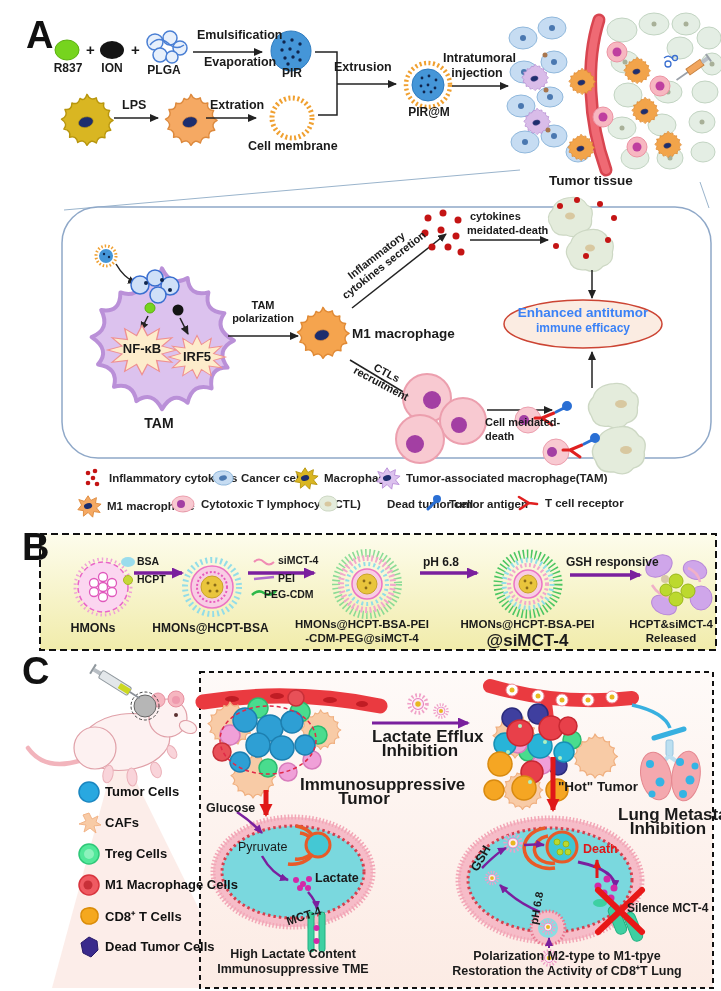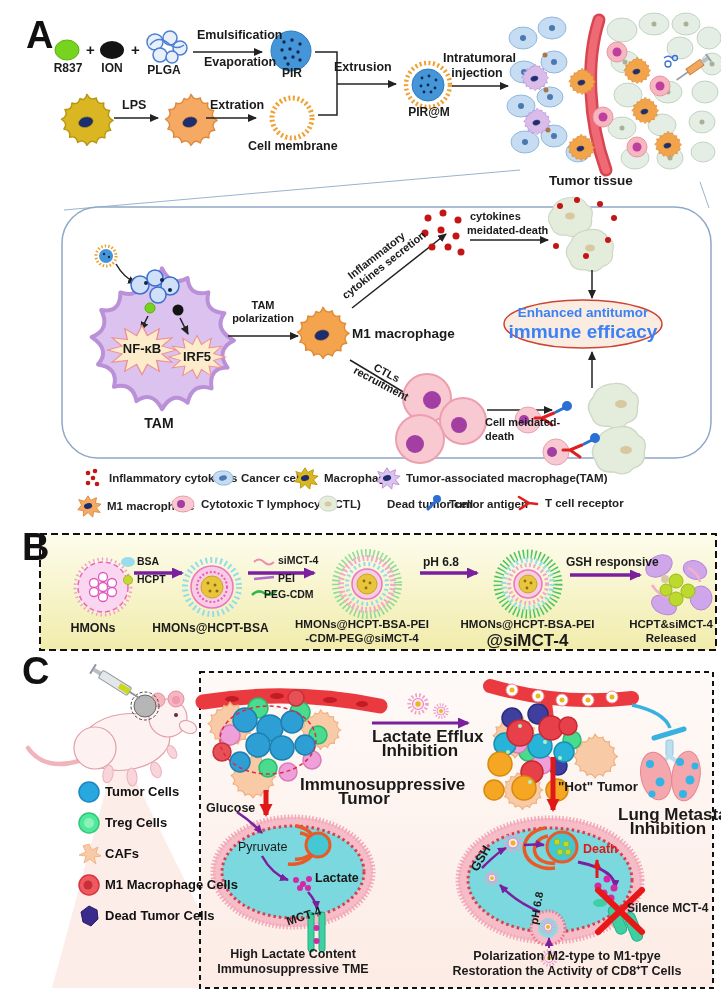--- a/index.html
+++ b/index.html
@@ -634,21 +634,21 @@
 <div class="lbl c sm w600" style="left:234px;top:299px;width:58px;">TAM</div>
 <div class="lbl c sm w600" style="left:228px;top:312px;width:70px;">polarization</div>
 <div class="lbl xl w600" style="left:352px;top:327px;">M1 macrophage</div>
 <div class="lbl c sm w600 rot" style="left:325px;top:248px;width:110px;transform:rotate(-38deg);">
   <span>Inflammatory</span><br>
   <span>cytokines secretion</span>
 </div>
 <div class="lbl sm w600" style="left:470px;top:210px;">cytokines</div>
 <div class="lbl sm w600" style="left:467px;top:224px;">meidated-death</div>
 <div class="lbl c red" style="left:505px;top:306px;width:156px;font-size:13.5px;font-weight:800;">Enhanced antitumor</div>
-<div class="lbl c red" style="left:505px;top:322px;width:156px;font-size:19px;font-weight:800;">immune efficacy</div>
+<div class="lbl c red" style="left:505px;top:322px;width:156px;font-size:12px;font-weight:800;">immune efficacy</div>
 <div class="lbl c sm w600 rot" style="left:344px;top:366px;width:80px;transform:rotate(28deg);">
   <span>CTLs</span><br>
   <span>recruitment</span>
 </div>
 <div class="lbl sm w600" style="left:485px;top:416px;">Cell meidated-</div>
 <div class="lbl sm w600" style="left:485px;top:430px;">death</div>
 
 <div class="legendA-item" style="left:84px;top:468px;">
   <svg width="20" height="20">
         <g fill="#c41414">
@@ -737,38 +737,44 @@
 <div class="panel-letter" style="left:22px;top:650px;">C</div>
 
 <div class="legC">
   <div class="legC-item">
     <svg width="24" height="22">
           <circle cx="11" cy="11" r="10" fill="#29a8e0" stroke="#1a86c0" stroke-width="1.5"></circle>
         </svg>
     <span>Tumor Cells</span>
   </div>
   <div class="legC-item">
+    <svg width="24" height="22" viewBox="0 0 24 22">
+          <polygon points="11,1 14,7 20,4 18,10 23,13 16,14 18,21 12,16 6,20 8,13 1,12 8,9 5,3" fill="#f8cba6" stroke="#f2b488" stroke-linejoin="round"></polygon>
+        </svg>
+    <span>CAFs</span>
+  </div>
+  <div class="legC-item">
     <svg width="24" height="22">
           <circle cx="11" cy="11" r="10" fill="#52e89a" stroke="#2ec878" stroke-width="1.5"></circle>
           <circle cx="11" cy="11" r="5" fill="#8cf2bc"></circle>
         </svg>
     <span>Treg Cells</span>
   </div>
   <div class="legC-item">
-    <svg width="24" height="22" viewBox="0 0 24 22">
-          <polygon points="11,1 14,7 20,4 18,10 23,13 16,14 18,21 12,16 6,20 8,13 1,12 8,9 5,3" fill="#f8cba6" stroke="#f2b488" stroke-linejoin="round"></polygon>
-        </svg>
-    <span>CAFs</span>
-  </div>
-  <div class="legC-item">
     <svg width="24" height="22">
           <circle cx="11" cy="11" r="10" fill="#ef5a62" stroke="#d8343e" stroke-width="1.5"></circle>
           <circle cx="10" cy="11" r="4.5" fill="#c83038"></circle>
         </svg>
     <span>M1 Macrophage Cells</span>
+  </div>
+  <div class="legC-item">
+    <svg width="24" height="22">
+          <path d="M3,12 Q2,4 10,3 Q18,2 20,9 Q21,17 13,19 Q5,20 3,12 Z" fill="#f5a81e" stroke="#da8c08" stroke-width="1.5"></path>
+        </svg>
+    <span>CD8⁺ T Cells</span>
   </div>
   <div class="legC-item">
     <svg width="24" height="22">
           <polygon points="11,1 19,5 20,14 13,21 5,17 3,7" fill="#3a2a8c" stroke="#281a68" stroke-linejoin="round"></polygon>
         </svg>
     <span>Dead Tumor Cells</span>
   </div>
 </div>
 
 <div class="lbl c lg" style="left:300px;top:776px;width:128px;font-weight:800;">Immunosuppressive</div>
@@ -782,15 +788,15 @@
 <div class="lbl c md" style="left:223px;top:948px;width:140px;font-weight:800;">High Lactate Content</div>
 <div class="lbl c md" style="left:211px;top:963px;width:164px;font-weight:800;">Immunosuppressive TME</div>
 <div class="lbl c xl" style="left:552px;top:780px;width:92px;font-weight:800;">"Hot" Tumor</div>
 <div class="lbl c lg" style="left:618px;top:806px;width:100px;font-weight:800;">Lung Metastasis</div>
 <div class="lbl c lg" style="left:618px;top:820px;width:100px;font-weight:800;">Inhibition</div>
 <div class="lbl md rot" style="left:468px;top:852px;font-weight:800;transform:rotate(-60deg);">GSH</div>
 <div class="lbl rot" style="left:520px;top:902px;font-size:11px;font-weight:800;transform:rotate(-80deg);">pH 6.8</div>
 <div class="lbl md redtxt" style="left:583px;top:843px;font-weight:800;">Death</div>
 <div class="lbl" style="left:627px;top:902px;font-size:12px;font-weight:800;">Silence MCT-4</div>
 <div class="lbl c" style="left:467px;top:950px;width:200px;font-size:12.5px;font-weight:800;">Polarization M2-type to M1-tpye</div>
-<div class="lbl c" style="left:447px;top:965px;width:240px;font-size:12.5px;font-weight:800;">Restoration the Activity of CD8⁺T Cells</div>
+<div class="lbl c" style="left:447px;top:965px;width:240px;font-size:12.5px;font-weight:800;">Restoration the Activity of CD8⁺T Lung</div>
 
 </div>
 
 </body></html>

